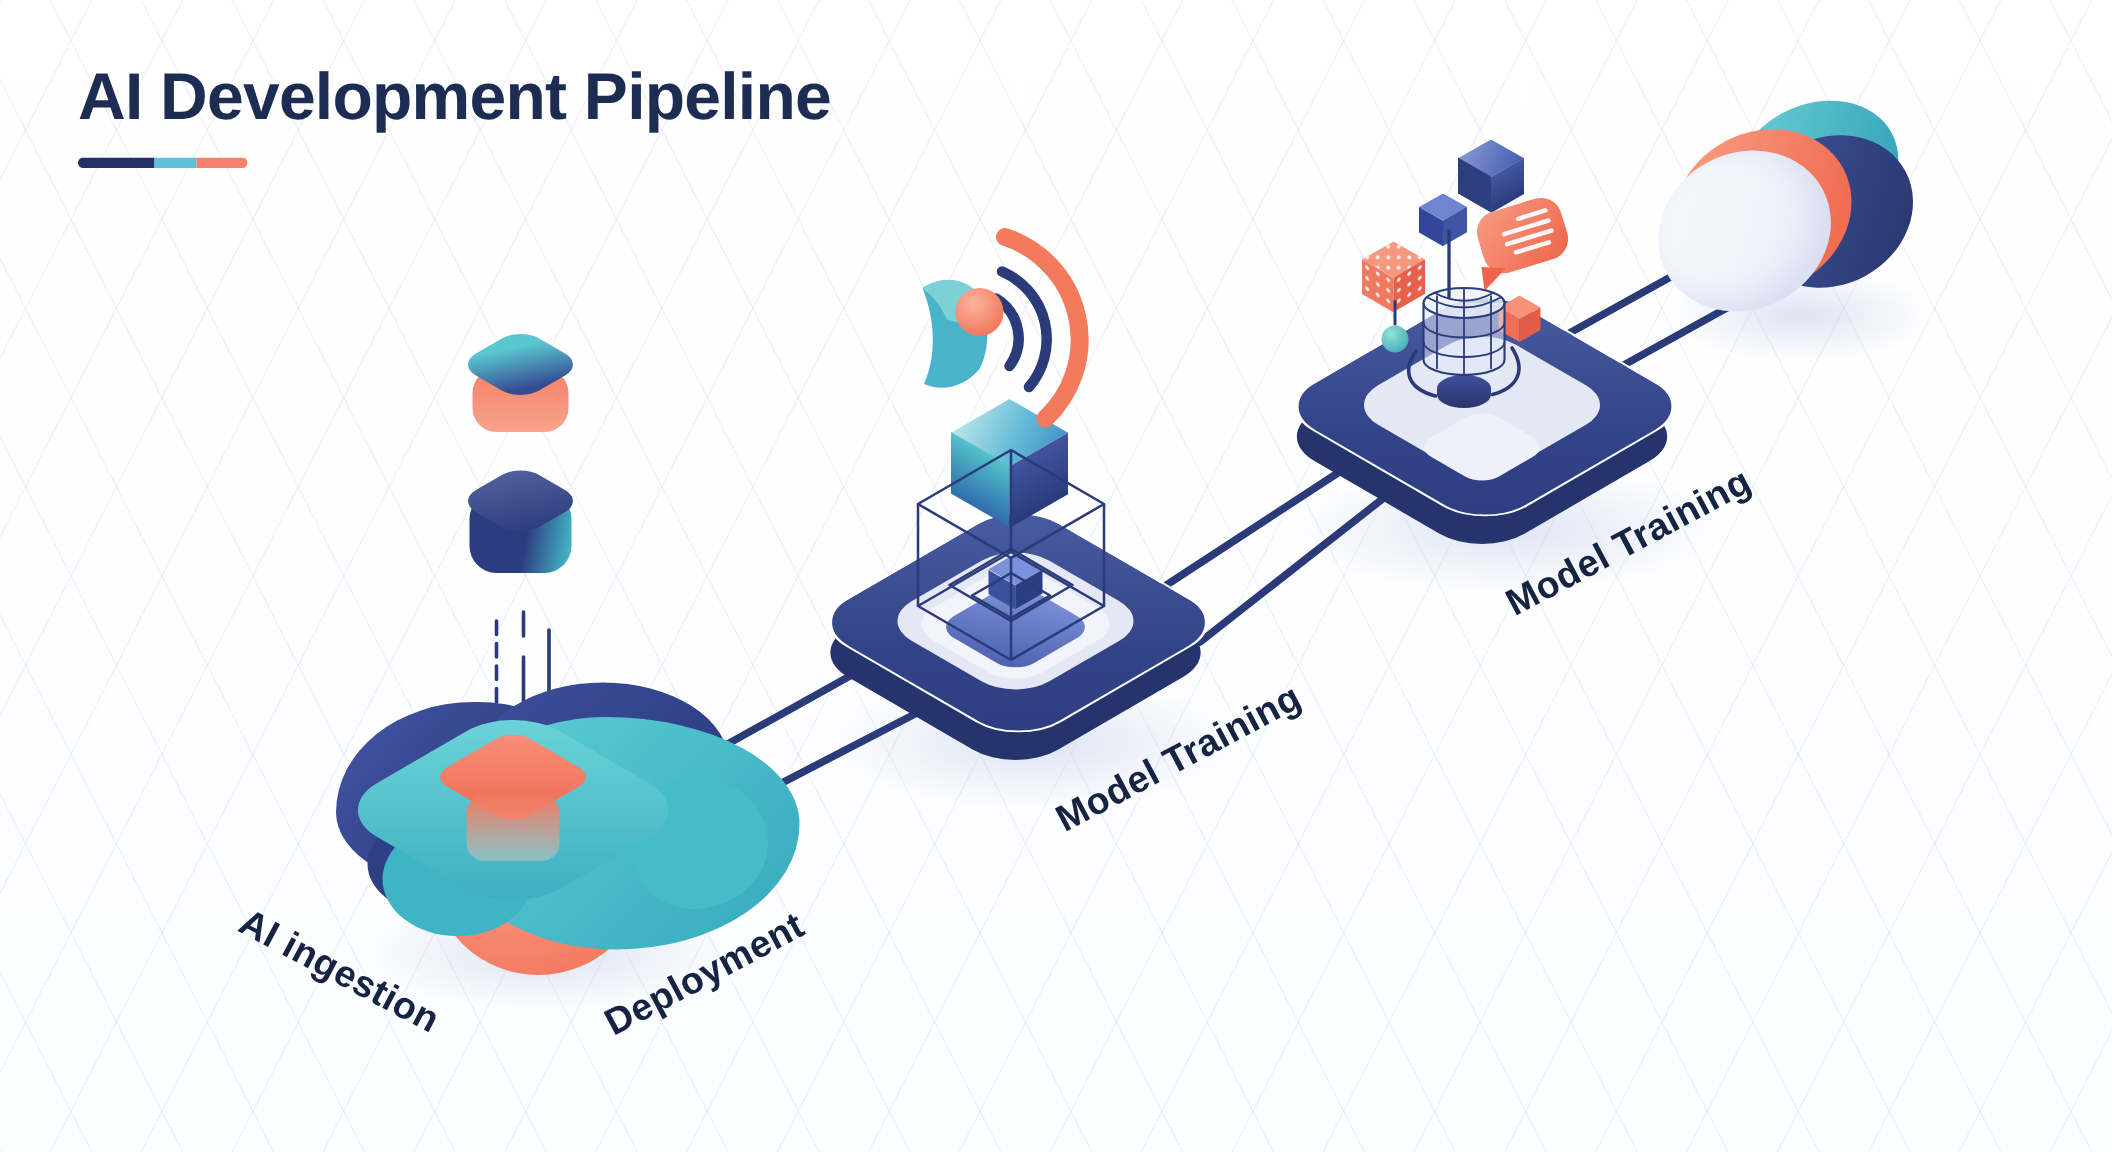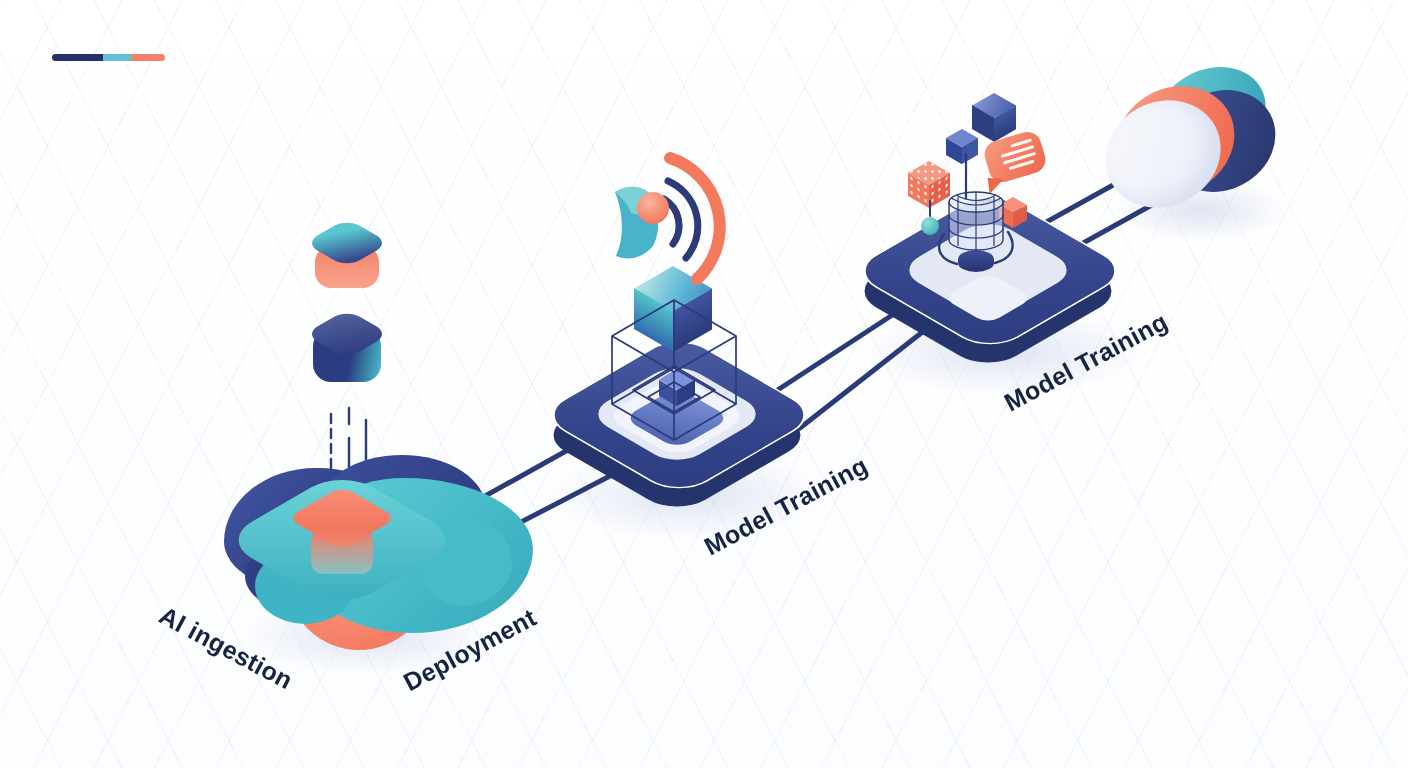--- a/index.html
+++ b/index.html
@@ -175,20 +175,21 @@
 
 <div class="canvas">
   <div class="grid"></div>
 
   <div class="shadow sh-blob"></div>
   <div class="shadow sh-mid"></div>
   <div class="shadow sh-right"></div>
   <div class="shadow sh-cyl"></div>
 
   <div class="hdr">
+    <h1>AI Development Pipeline</h1>
     <div class="accent">
       <span class="seg navy"></span>
       <span class="seg teal"></span>
       <span class="seg coral"></span>
     </div>
   </div>
 
   <svg class="svg-under" width="1408" height="768" viewBox="0 0 1408 768">
     <g stroke="#2b3a78" stroke-width="5" stroke-linecap="round">
       <path d="M451,515 L593,436"></path>

